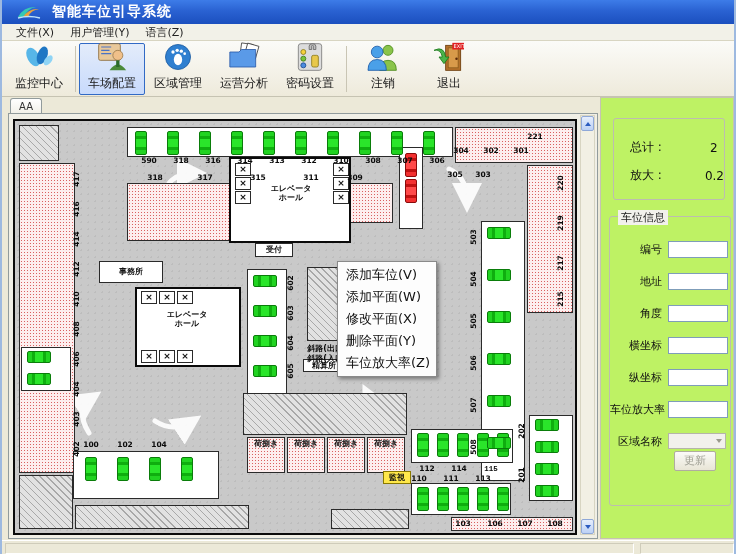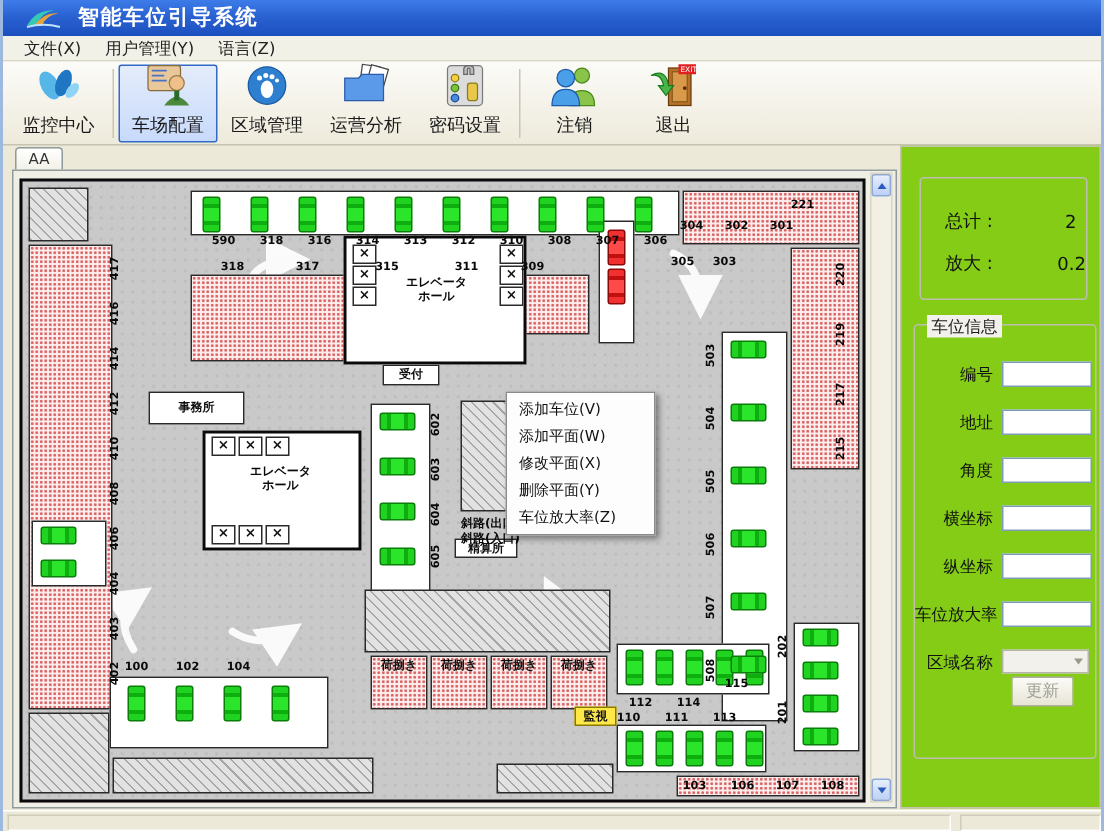--- a/index.html
+++ b/index.html
@@ -46,31 +46,31 @@
   .car.h{width:22px;height:10px;background:linear-gradient(90deg,#21d321 0 18%,#0fae0f 18% 30%,#2ae52a 30% 70%,#0fae0f 70% 82%,#21d321 82%)}
   .car.r{border-color:#8a0a0a;background:linear-gradient(180deg,#f23030 0 18%,#c01010 18% 30%,#ff4a4a 30% 70%,#c01010 70% 82%,#f23030 82%)}
   .lbl{position:absolute;font-size:7.5px;font-weight:bold;color:#0a0a0a;white-space:pre-line;
     transform:translate(-50%,-50%);line-height:1.15;text-align:center}
   .lbl.r{transform:translate(-50%,-50%) rotate(-90deg)}
   .lbl.a{font-size:8px}
   #arrowsvg{position:absolute;left:0;top:0;pointer-events:none}
   
   .ctx{position:absolute;left:322px;top:140px;width:98px;background:#fdfdfd;border:1px solid #8a8a8a;
     box-shadow:2px 2px 4px rgba(0,0,0,.4);padding:2px 0;z-index:30}
-  .ctx .item{font-size:10px;padding:2px 8px;color:#111;white-space:nowrap}
+  .ctx .item{font-size:13px;padding:2px 8px;color:#111;white-space:nowrap}
   
   .vscroll{position:absolute;left:578px;top:115px;width:15px;height:420px;background:#f2f0e4;border:1px solid #d8d5c2;box-sizing:border-box;
     display:flex;flex-direction:column;justify-content:space-between}
   .sbtn{width:13px;height:15px;background:linear-gradient(180deg,#e6eefc,#bcd1f5);border:1px solid #8fa8d8;border-radius:2px;
     box-sizing:border-box;display:flex;align-items:center;justify-content:center}
   .sbtn i{display:block;width:0;height:0;border-left:3px solid transparent;border-right:3px solid transparent}
   .sbtn .up{border-bottom:4px solid #2a5bbf}
   .sbtn .dn{border-top:4px solid #2a5bbf}
   
-  .sidepanel{position:absolute;left:598px;top:97px;width:134px;height:442px;background:#84cc16;
+  .sidepanel{position:absolute;left:598px;top:97px;width:134px;height:442px;background:#bef264;
     border:1px solid #c6c3b2;box-sizing:border-box}
   .grp{position:absolute;border:1px solid #bdbdb0;border-radius:3px;background:transparent}
   .grp .legend{position:absolute;top:-7px;left:8px;background:#f2f1ec;padding:0 3px;font-size:11px;color:#1a1a1a}
   .srow{position:absolute;left:0;width:100%;display:flex;align-items:center;font-size:12px;color:#111}
   .srow .sl{width:52px;text-align:left;padding-left:16px}
   .srow .sv{padding-left:28px}
   .frow{position:absolute;display:flex;align-items:center;width:100%}
   .frow .fl{width:58px;text-align:right;font-size:11px;color:#111;padding-right:6px;box-sizing:border-box;white-space:nowrap}
   .frow input{width:54px;height:15px;border:1px solid #7f9db9;background:#fff;font-size:10px;padding:0 2px}
   .frow .sel{width:58px;height:16px;border:1px solid #b5b5a8;background:#f2f1ec;display:flex;align-items:center;justify-content:flex-end;padding-right:3px;box-sizing:border-box}
@@ -339,21 +339,21 @@
     <div class="lbl r" style="left: 276px; top: 192px;">603</div>
     <div class="lbl r" style="left: 276px; top: 222px;">604</div>
     <div class="lbl r" style="left: 276px; top: 250px;">605</div>
     <div class="lbl r" style="left: 507px; top: 310px;">202</div>
     <div class="lbl r" style="left: 507px; top: 354px;">201</div>
     <div class="lbl" style="left: 76px; top: 324px;">100</div>
     <div class="lbl" style="left: 110px; top: 324px;">102</div>
     <div class="lbl" style="left: 144px; top: 324px;">104</div>
     <div class="lbl" style="left: 412px; top: 348px;">112</div>
     <div class="lbl" style="left: 444px; top: 348px;">114</div>
-    <div class="lbl" style="left: 476px; top: 335px;">115</div>
+    <div class="lbl" style="left: 476px; top: 348px; font-family: Liberation Mono, monospace;">115</div>
     <div class="lbl" style="left: 404px; top: 358px;">110</div>
     <div class="lbl" style="left: 436px; top: 358px;">111</div>
     <div class="lbl" style="left: 468px; top: 358px;">113</div>
     <div class="lbl" style="left: 448px; top: 403px;">103</div>
     <div class="lbl" style="left: 480px; top: 403px;">106</div>
     <div class="lbl" style="left: 510px; top: 403px;">107</div>
     <div class="lbl" style="left: 540px; top: 403px;">108</div>
     <div class="lbl a" style="left: 276px; top: 72px;">エレベータ
 ホール</div>
     <div class="lbl a" style="left: 172px; top: 198px;">エレベータ

